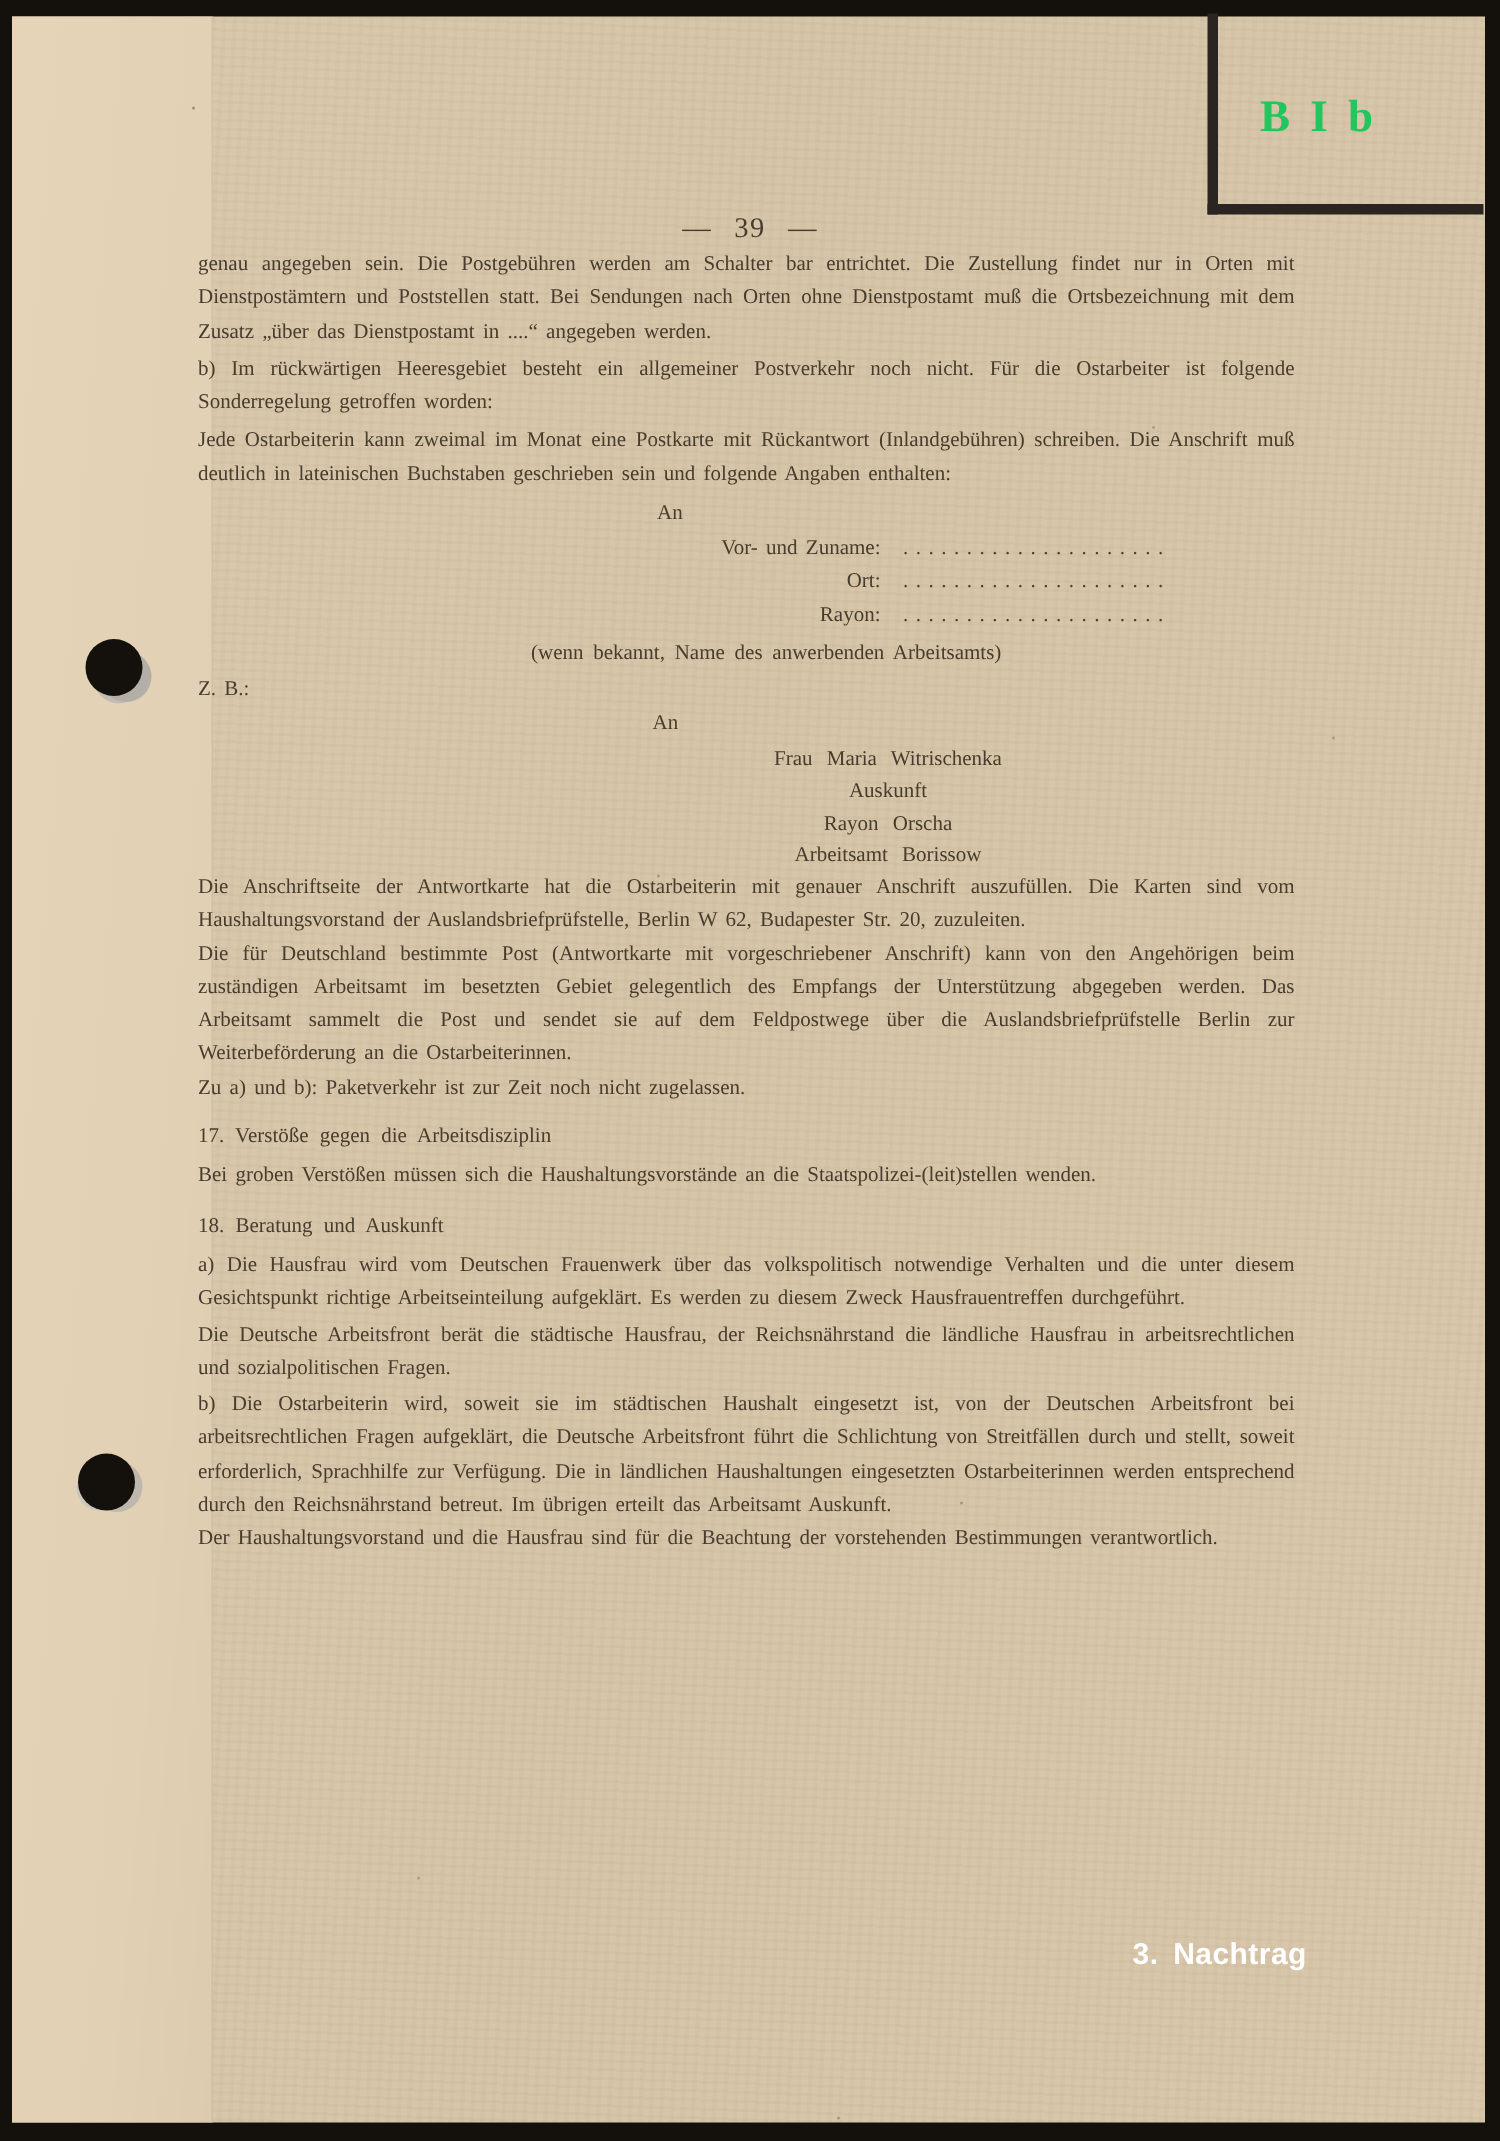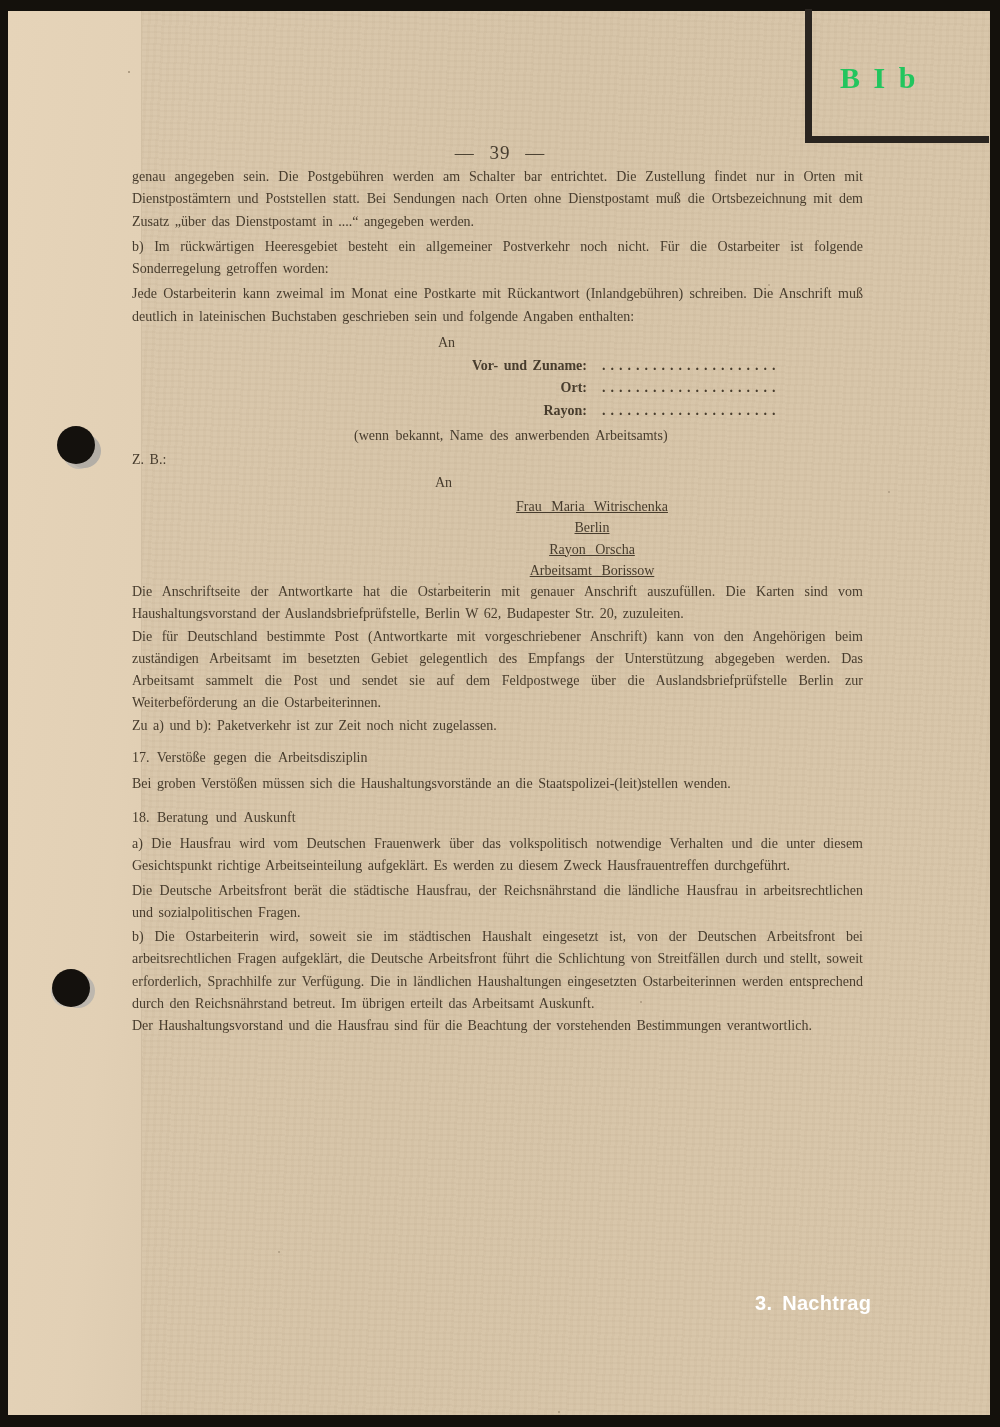--- a/index.html
+++ b/index.html
@@ -48,28 +48,28 @@
     position:absolute;left:132px;top:166px;width:731px;
     font-size:14px;line-height:22.3px;color:#473c2d;
     text-align:justify;word-spacing:2px;
   }
   #body-text p{margin:0;}
   .gap3{margin-top:3px !important;}
   .gap2{margin-top:2px !important;}
   
   #form-block{margin-top:4px;line-height:22.5px;}
   #form-an{margin-left:306px;}
-  .form-row{display:flex;font-weight:bold;}
+  .form-row{display:flex;}
   .form-label{width:455px;text-align:right;flex:0 0 455px;}
   .form-dots{margin-left:15px;letter-spacing:5px;white-space:nowrap;overflow:hidden;}
   #form-note{margin-top:3px;margin-left:222px;width:478px;word-spacing:3px;}
   #zb-label{margin-top:1px;}
   
   #example-an{margin-left:303px;margin-top:1px;}
-  #example-lines{margin-top:2px;margin-left:230px;width:460px;text-align:center;line-height:21.2px;text-decoration:underline;}
+  #example-lines{margin-top:2px;margin-left:230px;width:460px;text-align:center;line-height:21.2px;}
   #example-lines div{word-spacing:6px;}
   
   #p4{margin-top:20px;}
   #p5{margin-top:3px;}
   #p6{margin-top:1px;}
   .section-heading{margin-top:10px !important;margin-bottom:4px !important;text-align:left;word-spacing:4px;}
   
   #footer-nachtrag{
     position:absolute;left:755px;top:1292px;
     font-family:"Liberation Sans","DejaVu Sans",sans-serif;
@@ -114,21 +114,21 @@
         <span class="form-dots">.....................</span>
       </div>
       <div id="form-note">(wenn bekannt, Name des anwerbenden Arbeitsamts)</div>
     </div>
 
     <div id="zb-label">Z. B.:</div>
 
     <div id="example-an">An</div>
     <div id="example-lines">
       <div>Frau Maria Witrischenka</div>
-      <div>Berlin</div>
+      <div>Auskunft</div>
       <div>Rayon Orscha</div>
       <div>Arbeitsamt Borissow</div>
     </div>
 
     <p id="p4">Die Anschriftseite der Antwortkarte hat die Ostarbeiterin mit genauer Anschrift auszufüllen. Die Karten sind vom Haushaltungsvorstand der Auslandsbriefprüfstelle, Berlin W 62, Budapester Str. 20, zuzuleiten.</p>
     <p id="p5">Die für Deutschland bestimmte Post (Antwortkarte mit vorgeschriebener Anschrift) kann von den Angehörigen beim zuständigen Arbeitsamt im besetzten Gebiet gelegentlich des Empfangs der Unterstützung abgegeben werden. Das Arbeitsamt sammelt die Post und sendet sie auf dem Feldpostwege über die Auslandsbriefprüfstelle Berlin zur Weiterbeförderung an die Ostarbeiterinnen.</p>
     <p id="p6">Zu a) und b): Paketverkehr ist zur Zeit noch nicht zugelassen.</p>
 
     <p class="section-heading">17. Verstöße gegen die Arbeitsdisziplin</p>
     <p>Bei groben Verstößen müssen sich die Haushaltungsvorstände an die Staatspolizei-(leit)stellen wenden.</p>

